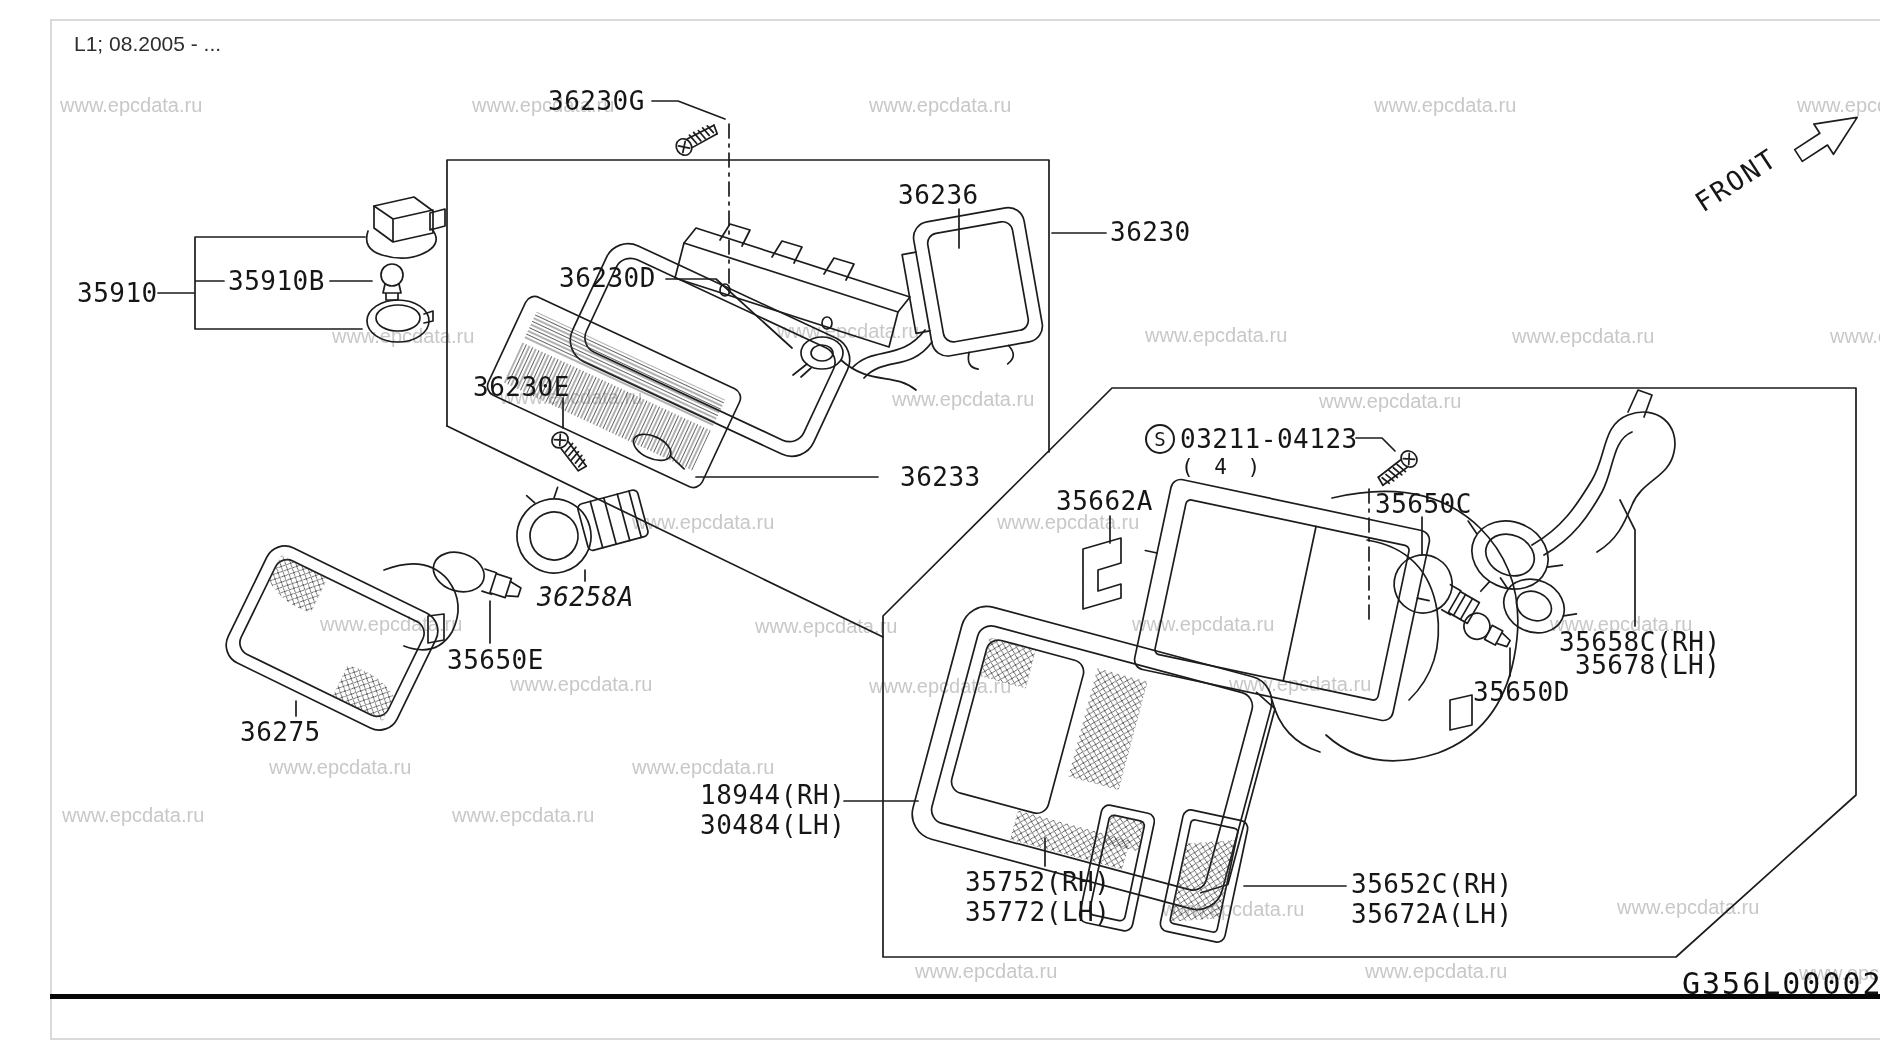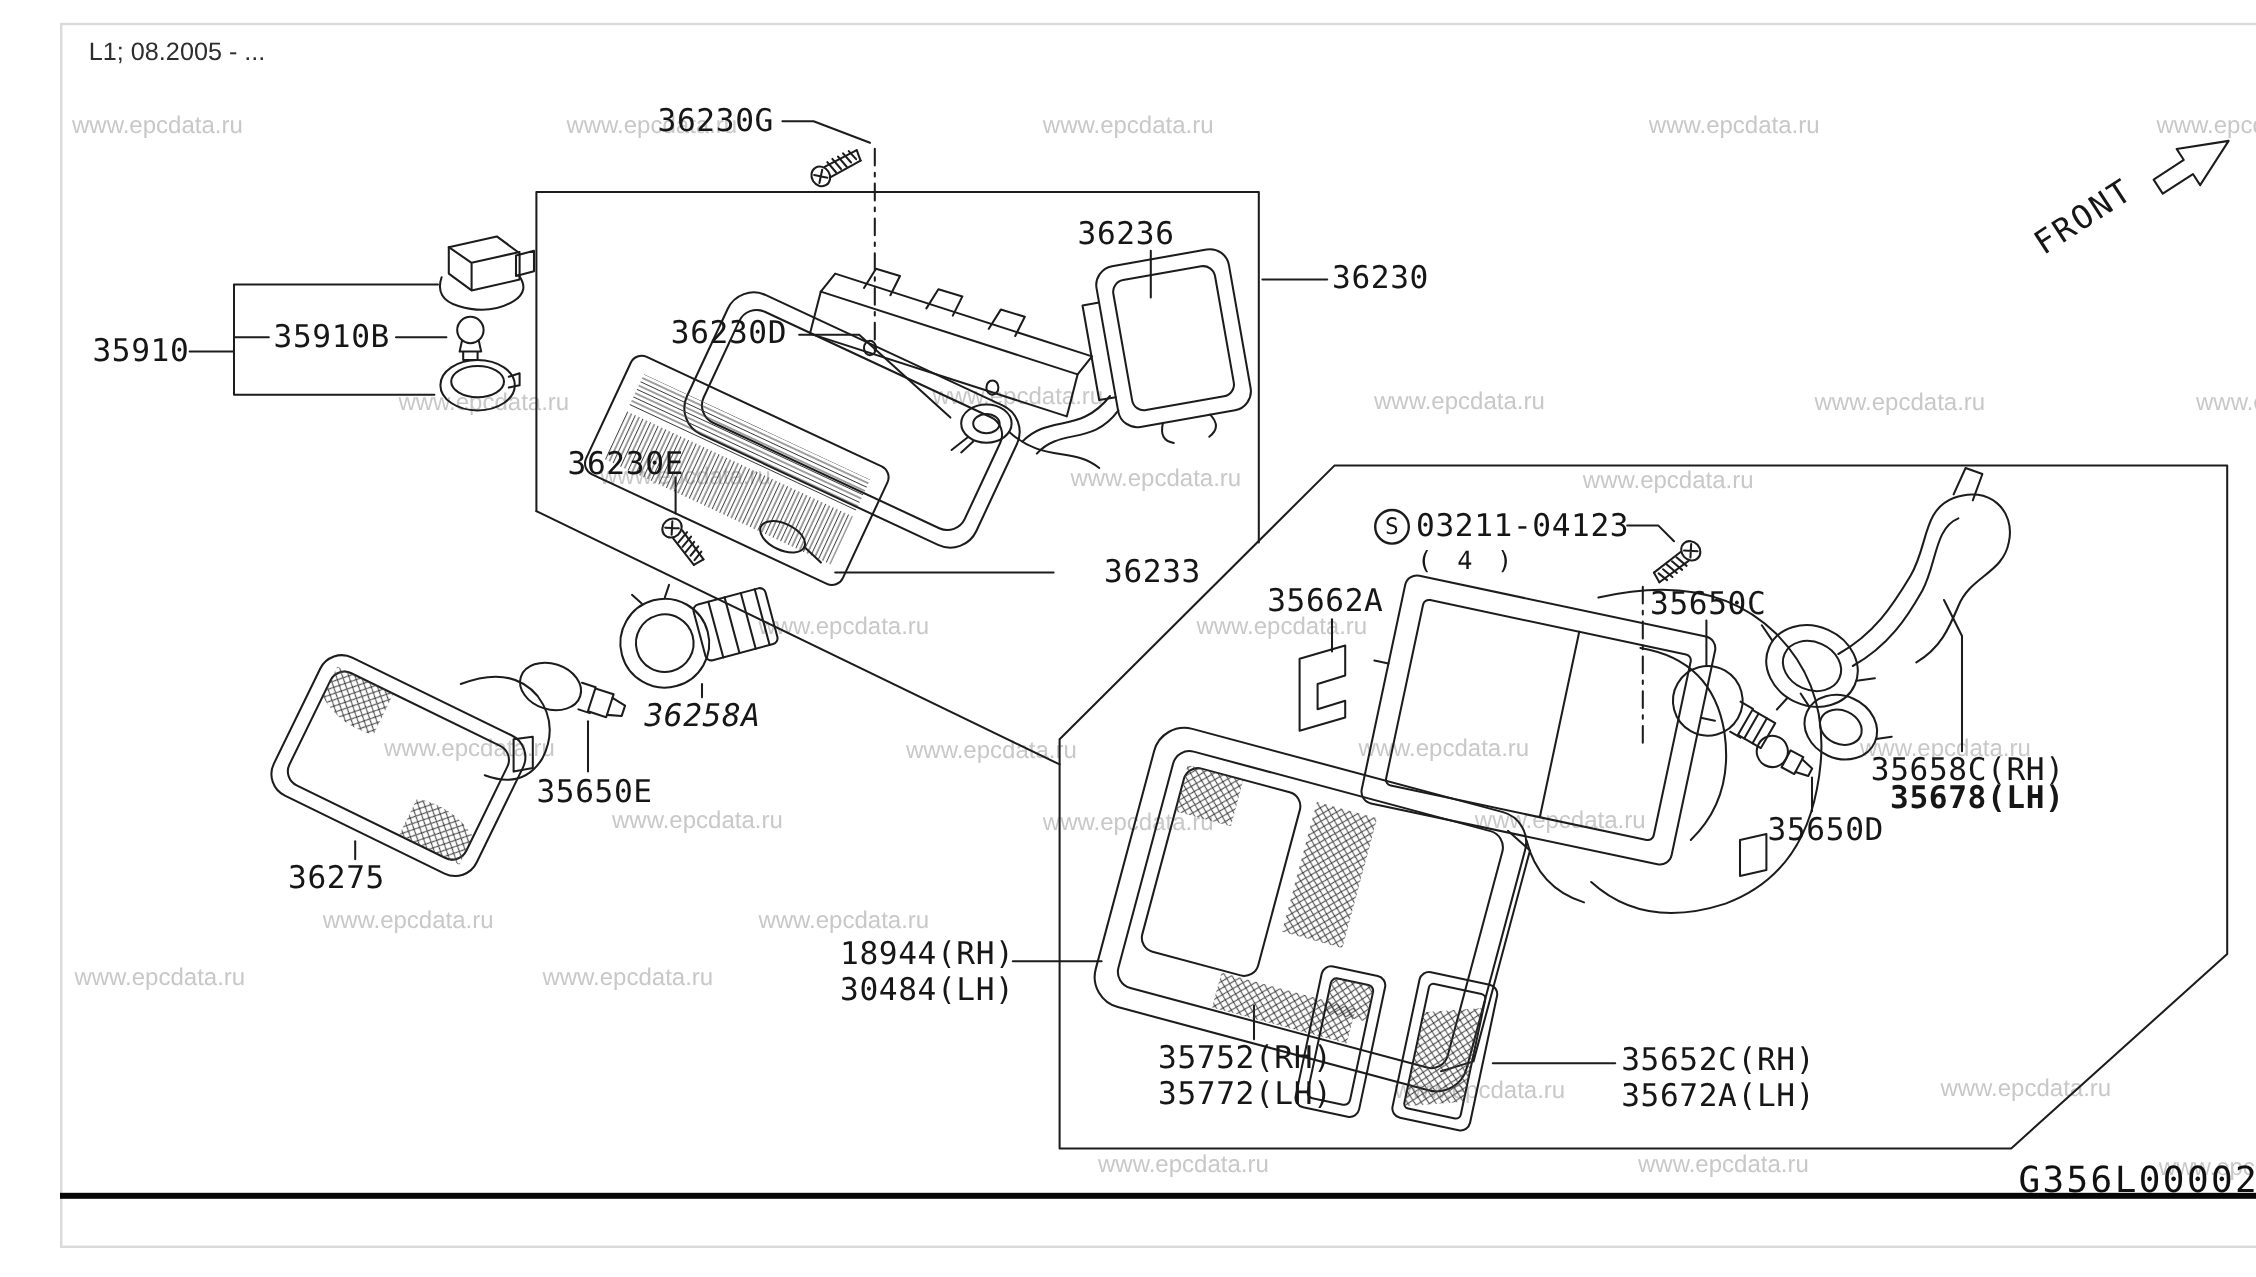--- a/index.html
+++ b/index.html
@@ -279,28 +279,28 @@
   </svg>
 
   <div id="labelLayer">
       <div class="plabel" style="left: 516px; top: 88px;">36230G</div>
       <div class="plabel" style="left: 866px; top: 182px;">36236</div>
       <div class="plabel" style="left: 1078px; top: 219px;">36230</div>
       <div class="plabel" style="left: 45px; top: 280px;">35910</div>
       <div class="plabel" style="left: 196px; top: 268px;">35910B</div>
       <div class="plabel" style="left: 527px; top: 265px;">36230D</div>
       <div class="plabel" style="left: 441px; top: 374px;">36230E</div>
-      <div class="plabel" style="left: 888px; top: 464px;">36233</div>
+      <div class="plabel" style="left: 868px; top: 464px;">36233</div>
       <div class="plabel" style="left: 505px; top: 584px; font-style: italic;">36258A</div>
       <div class="plabel" style="left: 415px; top: 647px;">35650E</div>
       <div class="plabel" style="left: 208px; top: 719px;">36275</div>
       <div class="plabel" style="left: 1024px; top: 488px;">35662A</div>
       <div class="plabel" style="left: 1343px; top: 491px;">35650C</div>
       <div class="plabel" style="left: 1527px; top: 629px;">35658C(RH)</div>
-      <div class="plabel" style="left: 1543px; top: 652px; font-weight: bold;">35678(LH)</div>
+      <div class="plabel" style="left: 1543px; top: 652px;">35678(LH)</div>
       <div class="plabel" style="left: 1441px; top: 679px;">35650D</div>
       <div class="plabel" style="left: 668px; top: 782px;">18944(RH)</div>
       <div class="plabel" style="left: 668px; top: 812px;">30484(LH)</div>
       <div class="plabel" style="left: 933px; top: 869px;">35752(RH)</div>
       <div class="plabel" style="left: 933px; top: 899px;">35772(LH)</div>
       <div class="plabel" style="left: 1319px; top: 871px;">35652C(RH)</div>
       <div class="plabel" style="left: 1319px; top: 901px;">35672A(LH)</div>
     </div>
 
   <div class="fastener">

